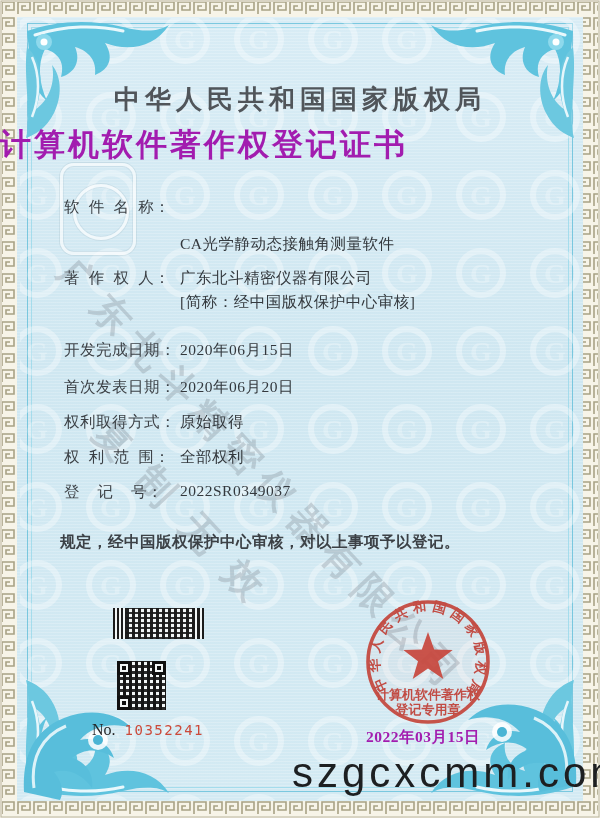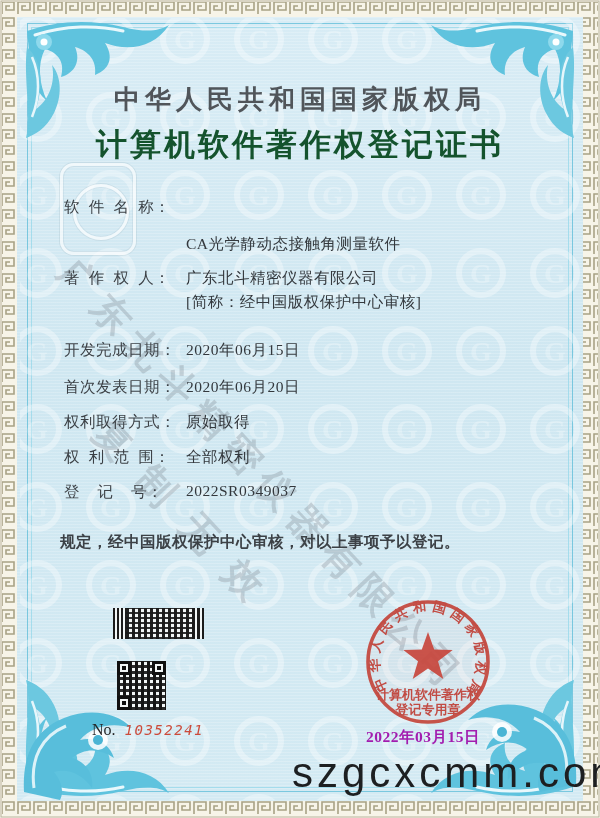--- a/index.html
+++ b/index.html
@@ -42,32 +42,32 @@
     pointer-events:none;
   }
   .wm-company{left:84px; top:248px; font-size:38px; letter-spacing:10px;}
   .wm-notice{left:118px; top:408px; font-size:38px; letter-spacing:26px;}
   
   .authority{
     position:absolute; left:0; top:82px; width:100%; text-align:center; z-index:4;
     font-size:26px; font-weight:700; letter-spacing:5px; color:#50555a;
   }
   .title{
-    position:absolute; left:0; top:124px; width:100%; text-align:center; z-index:4;
-    font-size:31px; font-weight:700; letter-spacing:3px; color:#14532d;
+    position:absolute; left:0; top:124px; width:100%; z-index:4;
+    font-size:31px; font-weight:700; letter-spacing:3px; color:#a21caf;
   }
   .certno{
     position:absolute; right:70px; top:167px; z-index:4;
     font-size:12.5px; font-weight:700; color:#3e4347; letter-spacing:0.5px;
   }
   .certno .gap{display:inline-block; width:10px;}
   
   .row{position:absolute; left:64px; z-index:4; font-size:15.5px; font-weight:400; color:#3c4146;}
   .f-label{display:inline-block; width:122px; white-space:pre; letter-spacing:0.5px;}
-  .f-value{position:absolute; left:122px; top:0; white-space:pre; letter-spacing:0.5px; color:#33383d;}
+  .f-value{position:absolute; left:116px; top:0; white-space:pre; letter-spacing:0.5px; color:#33383d;}
   .multiline div{line-height:22px;}
   
   .statement{
     position:absolute; left:60px; top:524px; width:490px; z-index:4;
     font-size:15.5px; font-weight:700; color:#3c4146; letter-spacing:0.5px; line-height:35px;
   }
   .statement .ln1{text-indent:2em;}
   
   .barcode{position:absolute; left:113px; top:608px; width:91px; height:31px; z-index:5; display:flex; background:#f2f6f6;}
   .bc-left{width:13px; background:repeating-linear-gradient(90deg,#1b1b1b 0 2px,#f2f6f6 2px 4px);}
@@ -81,21 +81,21 @@
     background:
       repeating-linear-gradient(0deg, rgba(21,21,21,0.9) 0 3px, rgba(0,0,0,0) 3px 6px),
       repeating-linear-gradient(90deg, #151515 0 3px, #f2f6f6 3px 6px);}
   .qf{position:absolute; width:14px; height:14px; border:3px solid #101010; background:#f2f6f6;}
   .qf::after{content:""; position:absolute; left:2px; top:2px; width:4px; height:4px; background:#101010;}
   .qf.tl{left:0; top:0;} .qf.tr{right:0; top:0;} .qf.bl{left:0; bottom:0;}
   
   .serial{position:absolute; left:92px; top:721px; z-index:5; font-size:16px; color:#26282a; font-weight:400;}
   .serial .num{
     font-family:"DejaVu Sans Mono","Liberation Mono",monospace;
-    font-size:14px; color:#cc4a3a; letter-spacing:1.5px; margin-left:9px; font-weight:400;font-style:italic;
+    font-size:14px; color:#cc4a3a; letter-spacing:1.5px; margin-left:9px; font-weight:400;
   }
   
   .sealsvg{position:absolute; left:347px; top:578px; z-index:6;}
   .issue-date{
     position:absolute; left:333px; top:727px; width:180px; text-align:center; z-index:6;
     font-size:15.5px; font-weight:700; color:#a21caf; letter-spacing:0.5px;
   }
   
   .site{
     position:absolute; left:292px; top:749px; z-index:30;

